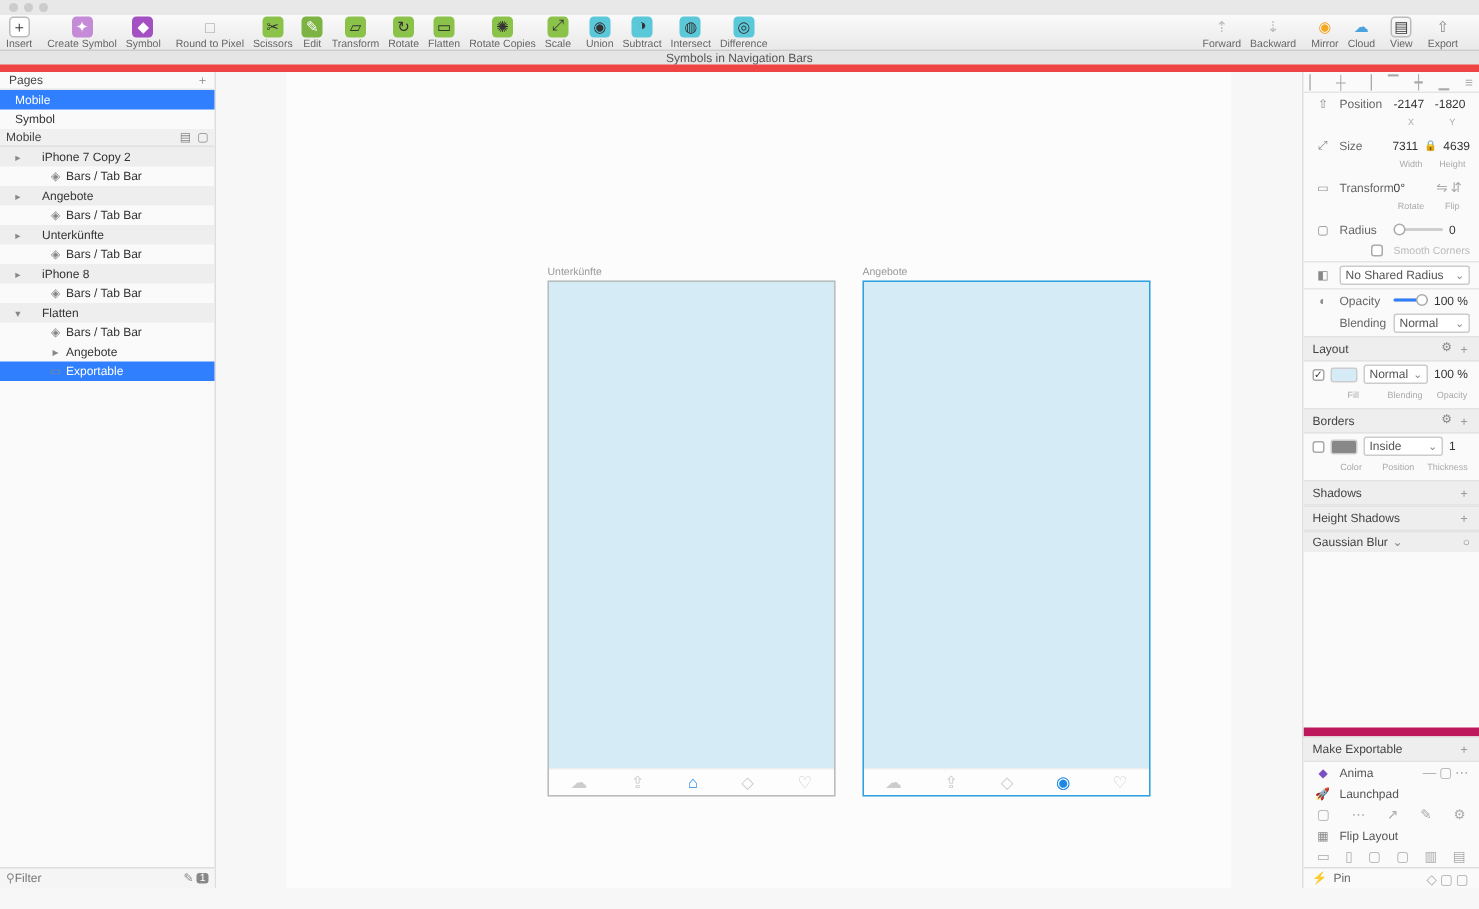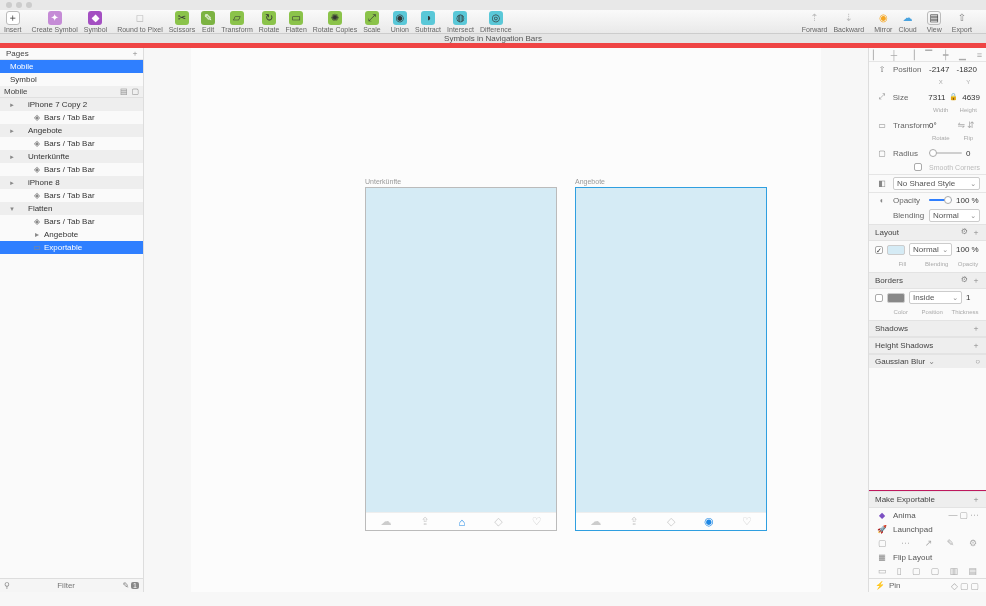--- a/index.html
+++ b/index.html
@@ -34,21 +34,21 @@
 .layers-header { height: 12px; display: flex; align-items: center; padding: 0 4px; font-size: 8px; color: #444; background: #f0f0f0; border-bottom: 1px solid #e0e0e0; }
 .layers-header .icons { margin-left: auto; display:flex; gap:4px; color:#888; font-size:8px; }
 .layer-row { height: 13px; display: flex; align-items: center; font-size: 8px; color: #333; }
 .layer-row.artboard { background: #eee; padding-left: 8px; font-weight: 500; }
 .layer-row.child { padding-left: 24px; }
 .layer-row.child2 { padding-left: 24px; }
 .layer-row.selected { background: #2f7fff; color: #fff; }
 .disclosure { width: 8px; display: inline-block; text-align: center; color: #888; font-size: 7px; }
 .layer-icon { width: 10px; display: inline-block; text-align: center; margin-right: 2px; color: #888; font-size: 8px;}
 .filter-bar { margin-top: auto; height: 14px; border-top: 1px solid #ddd; display: flex; align-items: center; padding: 0 4px; font-size: 8px; color: #888; background:#f5f5f5;}
-.filter-bar input { flex: 1; border: none; background: transparent; font-size: 8px; outline: none; text-align:center; color:#888;}
+.filter-bar input { flex: 1; border: none; background: transparent; font-size: 8px; outline: none; color:#888;}
 .filter-bar .chip { background:#888; color:#fff; border-radius:2px; padding:0 2px; font-size:7px; margin-left:2px;}
 
 
 .canvas { flex: 1; background: #fcfcfc; position: relative; overflow: hidden; }
 .artboard-c { position: absolute; }
 .artboard-label { font-size: 7px; color: #999; margin-bottom: 2px; }
 .artboard-frame { background: #d5ebf5; border: 1px solid #bbb; position: relative; }
 .artboard-frame.sel { border: 1px solid #2f9fe0; }
 .tabbar { position: absolute; bottom: 0; left: 0; right: 0; height: 18px; background: #fdfdfd; display: flex; justify-content: space-around; align-items: center; border-top:1px solid #eee;}
 .tabbar .ti { font-size: 11px; color: #ccc; }
@@ -66,21 +66,21 @@
 .section-h { background: #eee; padding: 2px 6px; font-size: 8px; color: #444; display:flex; align-items:center; border-top:1px solid #e3e3e3; border-bottom:1px solid #e3e3e3;}
 .section-h .r { margin-left:auto; display:flex; gap:4px; color:#888;}
 .slider { height:2px; background:#cfcfcf; flex:1; position:relative; border-radius:1px;}
 .slider .fill { position:absolute; left:0; top:0; bottom:0; background:#2f7fff; border-radius:1px;}
 .slider .knob { position:absolute; top:-3px; width:8px; height:8px; background:#fff; border:1px solid #aaa; border-radius:50%; }
 .select-box { border:1px solid #ccc; border-radius:2px; padding:1px 3px; font-size:8px; background:#fff; display:flex; align-items:center; gap:2px;}
 .select-box .arr { margin-left:auto; color:#888; font-size:7px;}
 .swatch { width:18px; height:10px; background:#d5ebf5; border:1px solid #ccc; border-radius:2px;}
 .checkbox { width:8px; height:8px; border:1px solid #aaa; border-radius:2px; background:#fff;}
 .checkbox.on::after { content:"✓"; font-size:7px; color:#333; display:block; line-height:7px; text-align:center;}
-.export-block { margin-top:auto; border-top:1px solid #be185d;}
+.export-block { margin-top:auto; border-top:6px solid #be185d;}
 .pin-row { height:14px; border-top:1px solid #ddd; display:flex; align-items:center; padding:0 6px; font-size:8px; color:#666;}
 .mini-icons span { color:#aaa; font-size:9px; margin:0 1px;}
 </style>
 </head>
 <body>
 
 <div class="title-bar">
   <div class="traffic-lights">
     <div class="tl"></div>
     <div class="tl"></div>
@@ -376,21 +376,21 @@
       <span class="val" style="flex:0 0 14px;">0</span>
     </div>
     <div class="prop-row" style="justify-content:flex-end;color:#bbb;">
       <span class="checkbox"></span>
       <span style="font-size:7px;margin-left:3px;">Smooth Corners</span>
     </div>
 
     <div class="prop-row" style="border-top:1px solid #e5e5e5;border-bottom:1px solid #e5e5e5;">
       <span class="prop-icon">◧</span>
       <div class="select-box" style="flex:1;">
-        <span>No Shared Style</span>
+        <span>No Shared Radius</span>
           <span class="arr">⌄</span>
       </div>
     </div>
 
     <div class="prop-row">
       <span class="prop-icon">◐</span>
       <span class="lbl">Opacity</span>
       <div class="slider">
           <div class="fill" style="width:100%;"></div>
           <div class="knob" style="right:0;"></div>

